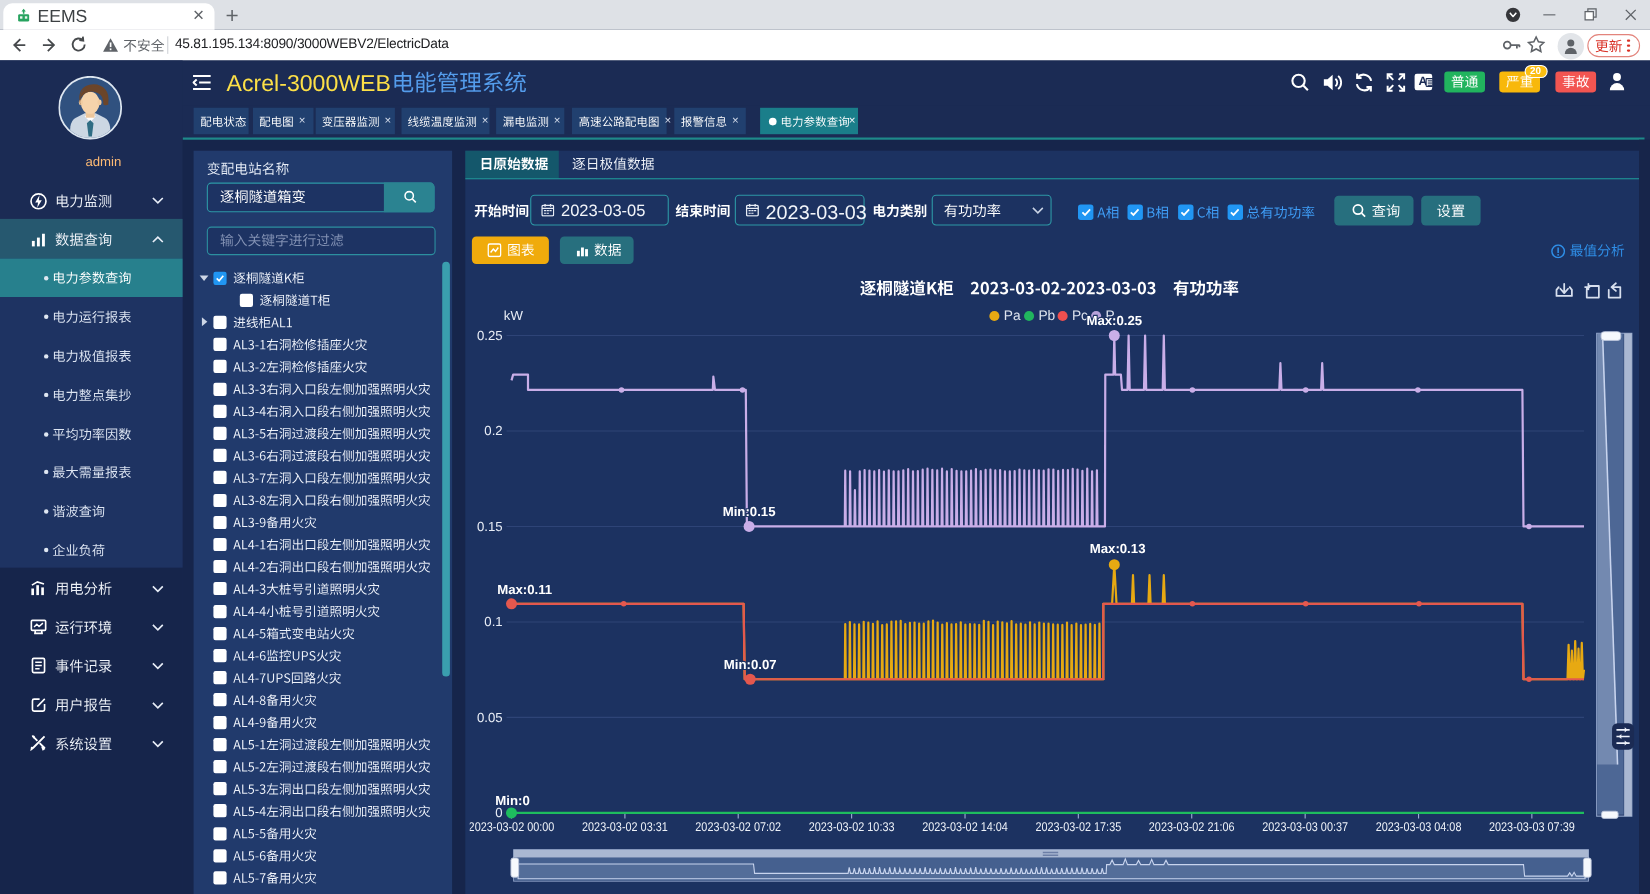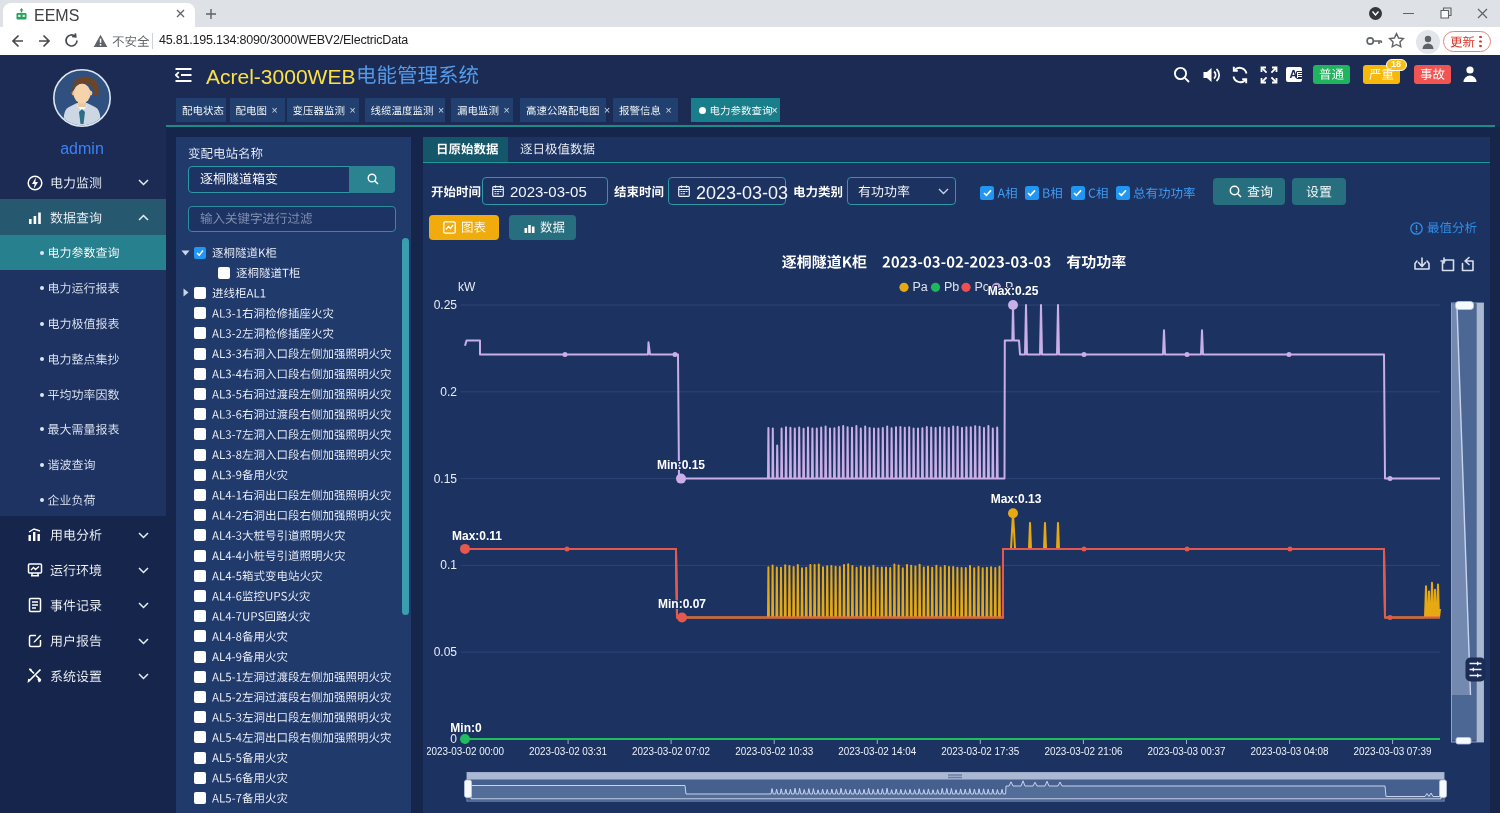--- a/index.html
+++ b/index.html
@@ -89,21 +89,21 @@
     </g>
   </svg>
 <div class="abs" style="left:1286px;top:66.5px;width:16px;height:15px;background:#fff;border-radius:2px"></div>
 <div class="txt" style="left:1289.5px;top:68px;font-size:11px;font-weight:bold;color:#1b2b54">A</div>
 <div class="abs" style="left:1296px;top:71px;width:7px;height:8px;background:#fff;border:1px solid #1b2b54;border-radius:1px"></div>
 <div class="abs" style="left:1297.5px;top:72.5px;width:4px;height:1.2px;background:#1b2b54;box-shadow:0 2px 0 #1b2b54,0 4px 0 #1b2b54"></div>
 <div class="abs" style="left:1313px;top:64.5px;width:37px;height:19px;background:#21b45e;border-radius:3px"></div>
 <div class="abs" style="left:1363px;top:64.5px;width:37px;height:19px;background:#f8b80b;border-radius:3px"></div>
 <div class="abs" style="left:1414px;top:64.5px;width:37px;height:19px;background:#f25551;border-radius:3px"></div>
 <div class="abs" style="left:1386px;top:58.5px;width:21px;height:12px;background:#fbbe12;border:1.5px solid #fff;border-radius:7px"></div>
-<div class="txt" style="left:1391px;top:59px;font-size:9px;font-weight:bold;color:#fff">18</div>
+<div class="txt" style="left:1391px;top:59px;font-size:9px;font-weight:bold;color:#fff">20</div>
 <svg class="abs" style="left:1462px;top:65px" width="16" height="18" viewBox="0 0 16 18">
     <circle cx="8" cy="5" r="3.6" fill="#fff"></circle>
     <path d="M1.5,17 a6.5,6.5 0 0 1 13,0 Z" fill="#fff"></path>
   </svg>
 <div class="abs" style="left:166px;top:96px;width:1334px;height:31px;background:#1b2b54"></div>
 <div class="abs" style="left:176.0px;top:98px;width:50.0px;height:23.5px;background:#21406f"></div>
 <div class="abs" style="left:229.5px;top:98px;width:55.5px;height:23.5px;background:#21406f"></div>
 <div class="txt" style="left:271.5px;top:103.5px;font-size:10.5px;color:#cfd8e8">×</div>
 <div class="abs" style="left:286.5px;top:98px;width:72.0px;height:23.5px;background:#21406f"></div>
 <div class="txt" style="left:349.5px;top:103.5px;font-size:10.5px;color:#cfd8e8">×</div>
@@ -134,21 +134,21 @@
       <path d="M24,37 l5,5 l5,-5 l-2,-2 h-6 Z" fill="#fff"></path>
       <path d="M29,40 l-3,3 l1.5,12 h3 l1.5,-12 Z" fill="#2f6d84"></path>
       <rect x="25" y="28" width="8" height="10" fill="#edc79c"></rect>
       <ellipse cx="29" cy="24.5" rx="8.5" ry="10" fill="#f5d3ab"></ellipse>
       <ellipse cx="20.5" cy="24" rx="1.8" ry="2.6" fill="#f0cba0"></ellipse>
       <ellipse cx="37.5" cy="24" rx="1.8" ry="2.6" fill="#f0cba0"></ellipse>
       <path d="M20.3,27 q-1,-3.5 0.2,-7 q-1.5,-9 9.5,-9.3 q6,-0.2 8.5,3.3 q3.5,0.8 3.5,5.5 q0,4 -0.8,5.5 q2.5,0.5 4,-1 q1.5,-7 -2.2,-11.5 q-4,-5 -11,-5 q-8,0 -11.5,6 q-2,4 -1.2,9.5 q0.5,3.5 1,4 Z" fill="#6b452a"></path>
       <path d="M20.5,20 q5,-7 12,-5.5 q7.5,1.5 8,7.5 l0.7,4.5 q3,0.5 4.3,-0.5 q0.5,-8 -3.5,-12 q-4.5,-4.5 -10.5,-4.5 q-7,0 -10.5,5.5 q-1.5,2.5 -0.5,5 Z" fill="#6b452a"></path>
     </g>
   </svg>
-<div class="txt" style="left:82px;top:139.5px;font-size:16px;color:#3b82f6;transform:translateX(-50%)">admin</div>
+<div class="txt" style="left:94px;top:139.5px;font-size:12px;color:#fdba74;transform:translateX(-50%)">admin</div>
 <svg class="abs" style="left:27px;top:175.0px" width="16" height="16" viewBox="0 0 16 16">
     <circle cx="8" cy="8" r="6.8" fill="none" stroke="#fff" stroke-width="1.5"></circle>
     <path d="M9,2.2 L5,9 h2.6 L6.8,13.8 L11,7 H8.3 Z" fill="#fff"></path>
   </svg>
 <svg class="abs" style="left:27px;top:210.0px" width="16" height="16" viewBox="0 0 16 16">
     <rect x="2" y="9" width="2.6" height="5" fill="#fff"></rect>
     <rect x="6.6" y="6" width="2.6" height="8" fill="#fff"></rect>
     <rect x="11.2" y="2.5" width="2.6" height="11.5" fill="#fff"></rect>
   </svg>
 <svg class="abs" style="left:27px;top:527.0px" width="16" height="16" viewBox="0 0 16 16">

